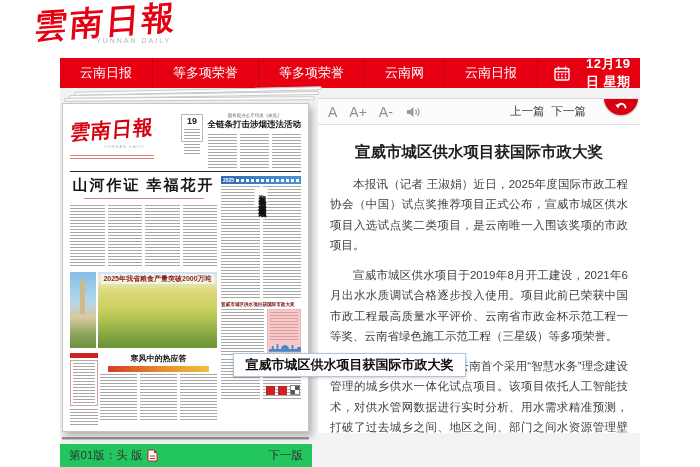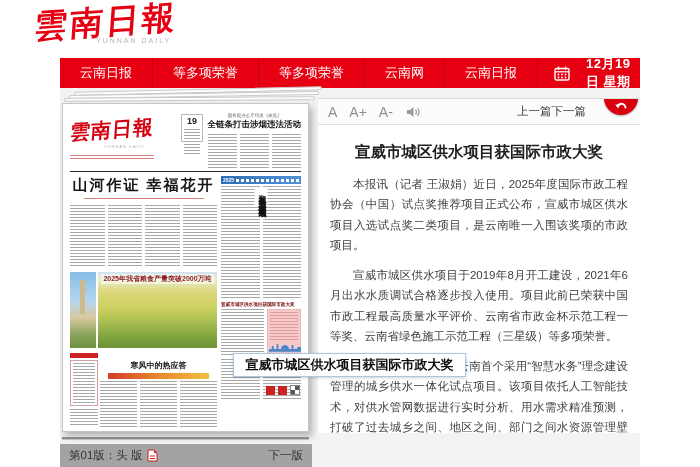--- a/index.html
+++ b/index.html
@@ -81,21 +81,21 @@
   .np-monument { width:26px; background:linear-gradient(180deg,#85bce6 0%,#b3d7ef 38%,#d9c9a0 60%,#8aa45c 82%,#6d9140 100%); position:relative; }
   .np-monument::before { content:""; position:absolute; left:10px; top:8px; width:5px; height:34px; background:#cdb98d; }
   .np-photo { flex:1; position:relative;
     background:linear-gradient(180deg,#cfe3f2 0%,#e6ecc8 10%,#ddd87b 26%,#cbd05f 48%,#a4bb4f 68%,#7fa33f 86%,#6b9238 100%); }
   .np-photo-title {
     position:absolute; left:50%; top:2px; transform:translateX(-50%);
     font-size:7px; font-weight:bold; color:#8b1d1d; white-space:nowrap;
     background:rgba(255,255,255,.55); padding:0 3px; border-radius:1px;
   }
 
-  .np-bottom { display:flex; margin-top:5px; gap:2px;align-items:flex-end; }
+  .np-bottom { display:flex; margin-top:5px; gap:2px; }
   .np-note { width:28px; }
   .np-note-bar { height:5px; background:#cc2222; }
   .np-note-box { border:1px solid #cfa0a0; height:46px; margin-top:2px; padding:2px; }
   .np-note-box .fk { height:100%; }
   .np-note-below { height:18px; margin-top:3px; }
   .np-warm { flex:1; }
   .np-warm-title { font-size:8px; font-weight:bold; color:#151515; text-align:center; }
   .np-warm-bar { height:6px; margin:2px 8px; background:linear-gradient(90deg,#d63a2a,#e8872c,#f0c040); border-radius:1px; }
   .h46 { height:46px; }
 
@@ -118,33 +118,33 @@
   .np-social .cols { height:40px; }
   .np-redsq { position:absolute; width:9px; height:9px; background:#cc2222; bottom:4px; }
   .np-redsq.q1 { right:26px; }
   .np-redsq.q2 { right:14px; }
   .np-qr { position:absolute; right:1px; bottom:4px; width:10px; height:10px;
     background:conic-gradient(#555 0 25%,#fff 0 50%,#555 0 75%,#fff 0 100%); border:1px solid #888; }
   .np-footerline { height:4px; margin:4px 18px 0; }
 
   
   .pager-rule { position:absolute; left:2px; top:349px; width:247px; border-top:2px solid #8a8a8a; border-bottom:1px solid #c2c2c2; height:2px; }
-  .pager { position:absolute; left:0; top:356px; width:252px; height:23px; background:#a3a3a3;
+  .pager { position:absolute; left:0; top:356px; width:252px; height:23px; background:#22c55e;
     display:flex; align-items:center; padding:0 9px; font-size:11.5px; color:#333; }
   .pager-edition { display:flex; align-items:center; gap:4px; }
   .pager-next { margin-left:auto; cursor:pointer; }
   .pdf-icon { cursor:pointer; display:inline-flex; }
 
   
   .right-col { position:absolute; left:258px; top:10px; width:322px; }
   .reader-card { background:#fff; height:335px; border-top:1px solid #dcdcdc; overflow:hidden; }
   .toolbar { height:26px; background:#fcfcfc; border-bottom:1px solid #e0e0e0; display:flex; align-items:center; padding:0 10px; position:relative; }
   .tb-font { color:#8f8f8f; font-size:14px; margin-right:12px; cursor:pointer; line-height:1; }
   .tb-speaker { margin-left:2px; cursor:pointer; display:inline-flex; }
-  .tb-nav { margin-left:auto; margin-right:44px; font-size:11.5px; color:#3a3a3a; display:flex; }
+  .tb-nav { margin-left:auto; margin-right:44px; font-size:11.5px; color:#3a3a3a; display:flex; gap:7px; }
   .tb-nav span { cursor:pointer; }
   .back-btn {
     position:absolute; right:2px; top:-1px; width:34px; height:17px; background:#d8000f;
     border-radius:0 0 17px 17px; display:flex; align-items:center; justify-content:center; cursor:pointer;
     box-shadow:0 1px 2px rgba(0,0,0,.3);
   }
   .article { padding:10px 12px 0; }
   .article-title { font-size:15.5px; font-weight:bold; color:#1f1f1f; text-align:center; margin:7px 0 11px; }
   .article p { font-size:11.5px; line-height:1.78; color:#3d3d3d; text-indent:2em; text-align:justify; margin:0 0 9px; }
 

